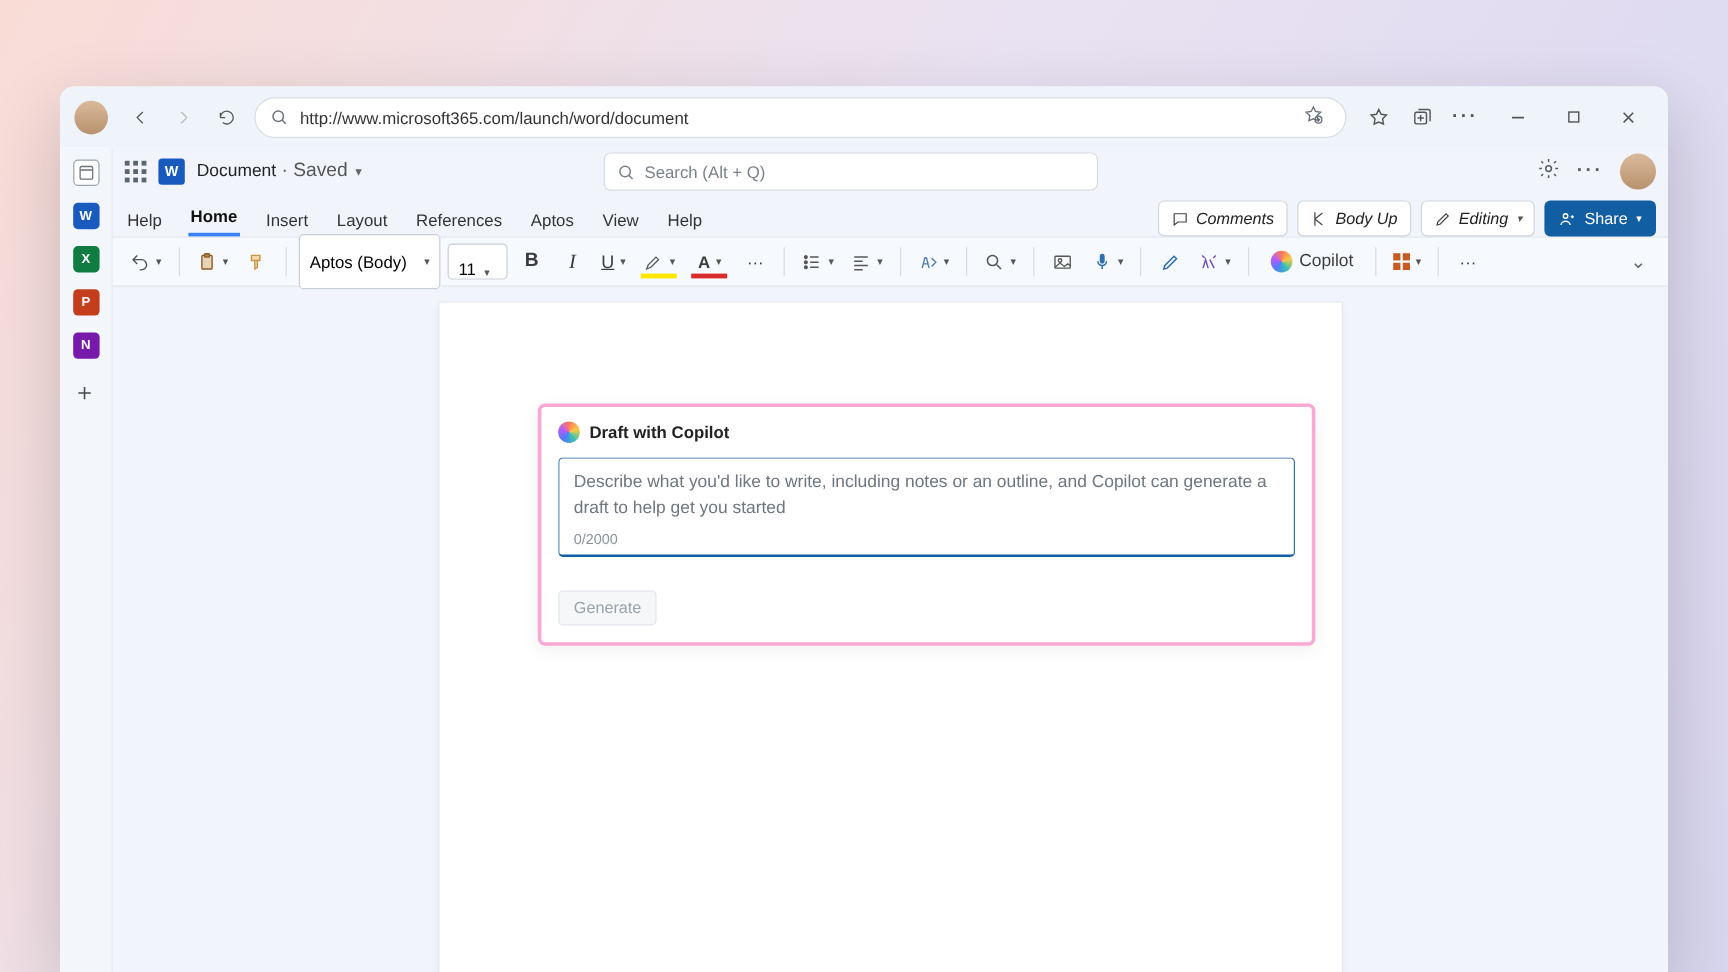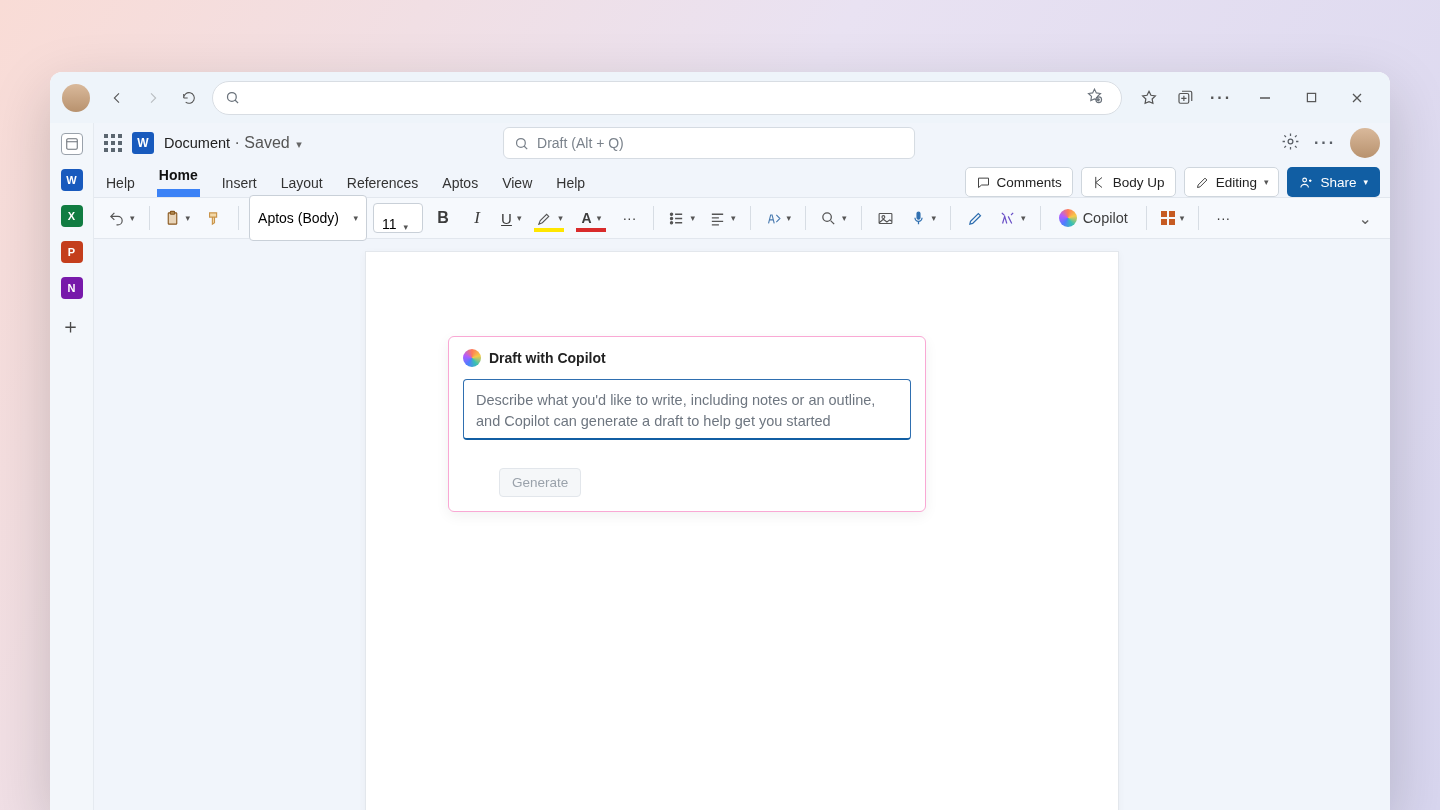--- a/index.html
+++ b/index.html
@@ -51,23 +51,23 @@
   .title-chev{color:#666;font-size:11px;margin-left:2px;}
   .search-pill{margin-left:auto; margin-right:auto; width:412px;height:32px;background:#fff;border:1px solid #d5dbe2;border-radius:6px;display:flex;align-items:center;padding:0 10px;gap:8px;color:#7a828b;font-size:14px; position:absolute; left:50%; transform:translateX(-58%);}
   .title-right{margin-left:auto;display:flex;align-items:center;gap:14px;}
   .gear{color:#5a5f66;}
   .dots{color:#5a5f66;letter-spacing:2px;font-weight:700;}
   .avatar-md{width:30px;height:30px;border-radius:50%;background:linear-gradient(#d9b99b,#b8926e);}
 
   
   .tabs-row{height:34px;display:flex;align-items:flex-end;padding:0 10px;gap:20px;font-size:14px;color:#333;}
   .tab{padding:6px 2px;cursor:default;}
-  .tab.active{font-weight:600;border-bottom:8px solid #3b82f6;color:#111;}
+  .tab.active{font-weight:600;border-bottom:3px solid #3b82f6;color:#111;}
   .tabs-right{margin-left:auto;display:flex;align-items:center;gap:8px;}
-  .pill-btn{height:30px;border:1px solid #cfd6dd;background:#fff;border-radius:5px;display:flex;align-items:center;gap:6px;padding:0 10px;font-size:13.5px;color:#222;}
+  .pill-btn{height:30px;border:1px solid #cfd6dd;background:#fff;border-radius:5px;display:flex;align-items:center;gap:6px;padding:0 10px;font-size:13.5px;color:#222;font-style:italic;}
   .pill-btn svg{width:15px;height:15px;}
   .share-btn{height:30px;background:#115ea3;color:#fff;border-radius:5px;display:flex;align-items:center;gap:6px;padding:0 12px;font-size:13.5px;}
   .share-btn svg{stroke:#fff;fill:none;}
 
   
   .toolbar{height:42px;border-top:1px solid #e2e7ee;border-bottom:1px solid #e2e7ee;background:#f6f9fd;display:flex;align-items:center;padding:0 10px;gap:6px;}
   .tb-btn{height:30px;min-width:28px;display:flex;align-items:center;justify-content:center;gap:4px;padding:0 4px;border-radius:4px;color:#3c3c3c;font-size:14px;}
   .tb-btn svg{width:17px;height:17px;}
   .chev{font-size:9px;color:#555;margin-left:1px;}
   .sep{width:1px;height:24px;background:#d7dde4;margin:0 4px;}
@@ -82,29 +82,29 @@
   .copilot-btn{display:flex;align-items:center;gap:6px;font-size:14.5px;padding:0 8px;}
   .copilot-logo{width:18px;height:18px;}
   .grid9{display:grid;grid-template-columns:repeat(2,6px);grid-template-rows:repeat(2,6px);gap:2px;}
   .grid9 span{background:#c65b23;width:6px;height:6px;}
   .tb-end-chev{margin-left:auto;padding:0 8px;color:#666;}
 
   
   .canvas{position:absolute;left:0;right:0;top:116px;bottom:0;overflow:auto;}
   .page{width:754px;min-height:960px;background:#fff;border:1px solid #e3e7ec;margin:12px auto 40px;box-shadow:0 2px 8px rgba(0,0,0,.04);position:relative;}
 
-  .copilot-card{position:absolute;left:82px;top:84px;width:478px;border:1px solid #f9a8d4;border-radius:6px;background:#fff;box-shadow:0 4px 14px rgba(0,0,0,.06);}
+  .copilot-card{position:absolute;left:82px;top:84px;width:648px;border:3px solid #f9a8d4;border-radius:6px;background:#fff;box-shadow:0 4px 14px rgba(0,0,0,.06);}
   .cc-head{display:flex;align-items:center;gap:8px;padding:12px 14px 8px;}
   .cc-head-title{font-weight:600;font-size:14px;color:#222;}
   .cc-logo{width:18px;height:18px;}
   .cc-input{margin:4px 14px 20px;border:1px solid #2f6fb0;border-bottom:2px solid #115ea3;border-radius:4px;padding:10px 12px 6px;}
   .cc-ph{color:#6e7680;font-size:14.5px;line-height:1.45;min-height:40px;}
   .cc-count{color:#8a929b;font-size:12px;margin-top:8px;}
   .cc-foot{padding:8px 14px 14px;}
-  .gen-btn{border:1px solid #e2e6eb;background:#f5f7f9;color:#9aa2ab;border-radius:4px;padding:6px 12px;font-size:13.5px;margin-left:36px;}
+  .gen-btn{border:1px solid #e2e6eb;background:#f5f7f9;color:#9aa2ab;border-radius:4px;padding:6px 12px;font-size:13.5px;}
 
   
   .cp{display:inline-block;border-radius:50%;background:conic-gradient(#ff7a59,#f7c948,#37c2b1,#4f7cff,#b25cff,#ff7a59);}
 </style>
 </head>
 <body>
 
 <div class="window-frame">
 
   <div class="browser-bar">
@@ -122,20 +122,21 @@
     <div class="nav-btn">
       <svg viewBox="0 0 24 24">
           <path d="M4 12a8 8 0 1 1 3 6.2M4 12V6m0 6h6"></path>
         </svg>
     </div>
     <div class="addr">
       <svg viewBox="0 0 24 24" width="15" height="15" stroke="#6a727b" stroke-width="2" fill="none">
           <circle cx="11" cy="11" r="7"></circle>
           <path d="M21 21l-5-5"></path>
         </svg>
+      <input value="http://www.microsoft365.com/launch/word/document" style="">
       <div class="addr-end">
         <div class="ic">
           <svg viewBox="0 0 24 24" width="17" height="17" stroke="#6a727b" stroke-width="1.6" fill="none">
               <path d="M12 3l2.6 5.3 5.9.9-4.3 4.1 1 5.8L12 16.9 6.8 19.1l1-5.8L3.5 9.2l5.9-.9z"></path>
               <circle cx="18" cy="18" r="4"></circle>
               <path d="M18 16v4M16 18h4"></path>
             </svg>
         </div>
       </div>
     </div>
@@ -204,21 +205,21 @@
       <div class="word-badge">W</div>
       <div>
         <span class="doc-title">Document</span><span class="doc-saved"> · Saved</span>
         <span class="title-chev">▾</span>
       </div>
       <div class="search-pill">
         <svg viewBox="0 0 24 24" width="15" height="15" stroke="#7a828b" stroke-width="2" fill="none">
             <circle cx="11" cy="11" r="7"></circle>
             <path d="M21 21l-5-5"></path>
           </svg>
-        <span>Draft (Alt + Q)</span>
+        <span>Search (Alt + Q)</span>
       </div>
       <div class="title-right">
         <div class="gear">
           <svg width="19" height="19" viewBox="0 0 24 24" stroke="#5a5f66" stroke-width="1.6" fill="none">
               <circle cx="12" cy="12" r="3"></circle>
               <path d="M12 2v3M12 19v3M4.2 4.2l2.1 2.1M17.7 17.7l2.1 2.1M2 12h3M19 12h3M4.2 19.8l2.1-2.1M17.7 6.3l2.1-2.1"></path>
             </svg>
         </div>
         <div class="dots">···</div>
         <div class="avatar-md"></div>
@@ -393,20 +394,21 @@
 
     <div class="canvas">
       <div class="page">
         <div class="copilot-card">
           <div class="cc-head">
             <span class="cp cc-logo"></span>
             <span class="cc-head-title">Draft with Copilot</span>
           </div>
           <div class="cc-input">
             <div class="cc-ph">Describe what you'd like to write, including notes or an outline, and Copilot can generate a draft to help get you started</div>
+            <div class="cc-count">0/2000</div>
           </div>
           <div class="cc-foot">
             <button class="gen-btn">Generate</button>
           </div>
         </div>
       </div>
     </div>
 
   </div>
 </div>

